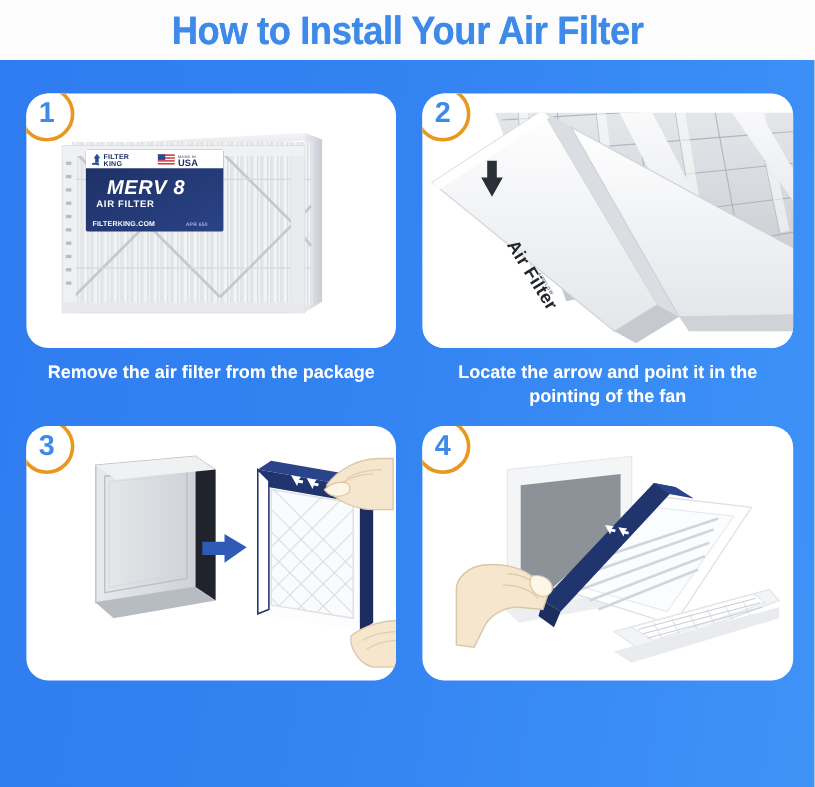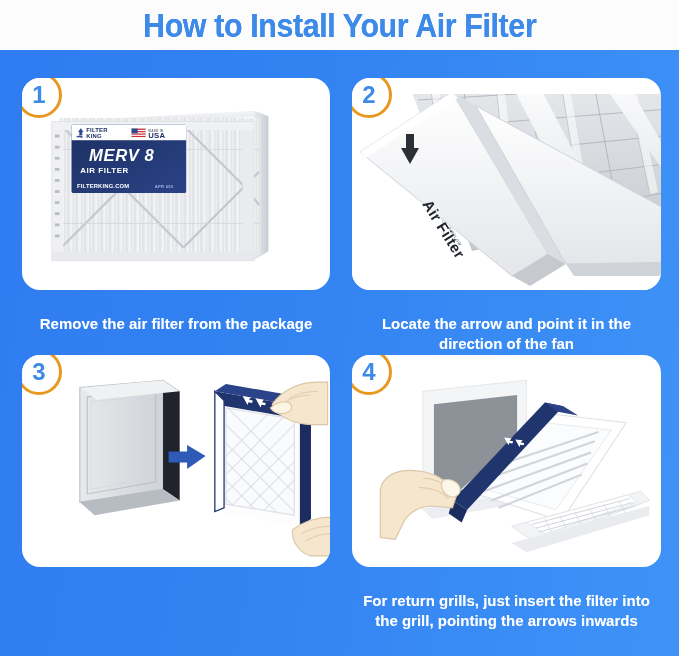--- a/index.html
+++ b/index.html
@@ -44,21 +44,21 @@
 
   .badge{
     position:absolute;left:-6px;top:-6px;width:46px;height:46px;
     border-radius:50%;background:#ffffff;border:3px solid #e8981f;
     box-sizing:border-box;z-index:6;
     display:flex;align-items:center;justify-content:center;
     font-size:24px;font-weight:bold;color:#3d8ae8;line-height:1;
   }
 
   .caption{
-    margin-top:24px;text-align:center;color:#ffffff;
+    margin-top:11px;text-align:center;color:#ffffff;
     font-size:15px;font-weight:bold;line-height:1.35;
     text-shadow:0 0 0.5px rgba(255,255,255,.35);
   }
 
   .art{position:absolute;inset:0;margin-top:16px;}
   svg{display:block;}
 
   
   .full{width:100%;height:100%;}
 </style>
@@ -254,21 +254,21 @@
                 <path d="M0,0 L16,-9 L16,-4 L30,-4 L30,4 L16,4 L16,9 Z" fill="#2b2f36" transform="rotate(-58)"></path>
               </g>
               <text x="70" y="118" transform="rotate(58 70 118)" font-family="Liberation Sans, sans-serif" font-size="15" font-weight="bold" fill="#22262c" letter-spacing="0.4">Air Filter</text>
               <text x="96" y="142" transform="rotate(58 96 142)" font-family="Liberation Sans, sans-serif" font-size="4" font-weight="bold" fill="#7c828b" letter-spacing="0.4">AIRFLOW</text>
 
               <polygon points="8,66 100,6 106,12 14,72" fill="#ffffff" opacity="0.9"></polygon>
             </g>
           </svg>
         </div>
       </div>
-      <div class="caption">Locate the arrow and point it in the direction of the fan</div>
+      <div class="caption">Locate the arrow and point it in the pointing of the fan</div>
     </div>
 
     <div class="panel p3">
       <div class="card">
         <div class="badge">3</div>
         <div class="art">
           <svg class="full" viewBox="0 0 308 212" preserveAspectRatio="xMidYMid meet">
             <defs>
               <linearGradient id="unitg" x1="0" y1="0" x2="1" y2="0">
                 <stop offset="0" stop-color="#e7e9ec"></stop>
@@ -392,17 +392,16 @@
                 <path d="M228,152 L238,172"></path>
                   <path d="M244,148 L254,168"></path>
                 <path d="M260,144 L270,164"></path>
                   <path d="M276,140 L286,160"></path>
               </g>
               <polygon points="160,186 309,146 309,156 176,196" fill="#e9ebef"></polygon>
             </g>
           </svg>
         </div>
       </div>
-      <div class="caption">For return grills, just insert the filter into the grill, pointing the arrows inwards</div>
     </div>
 
   </div>
 </div>
 
 </body></html>

